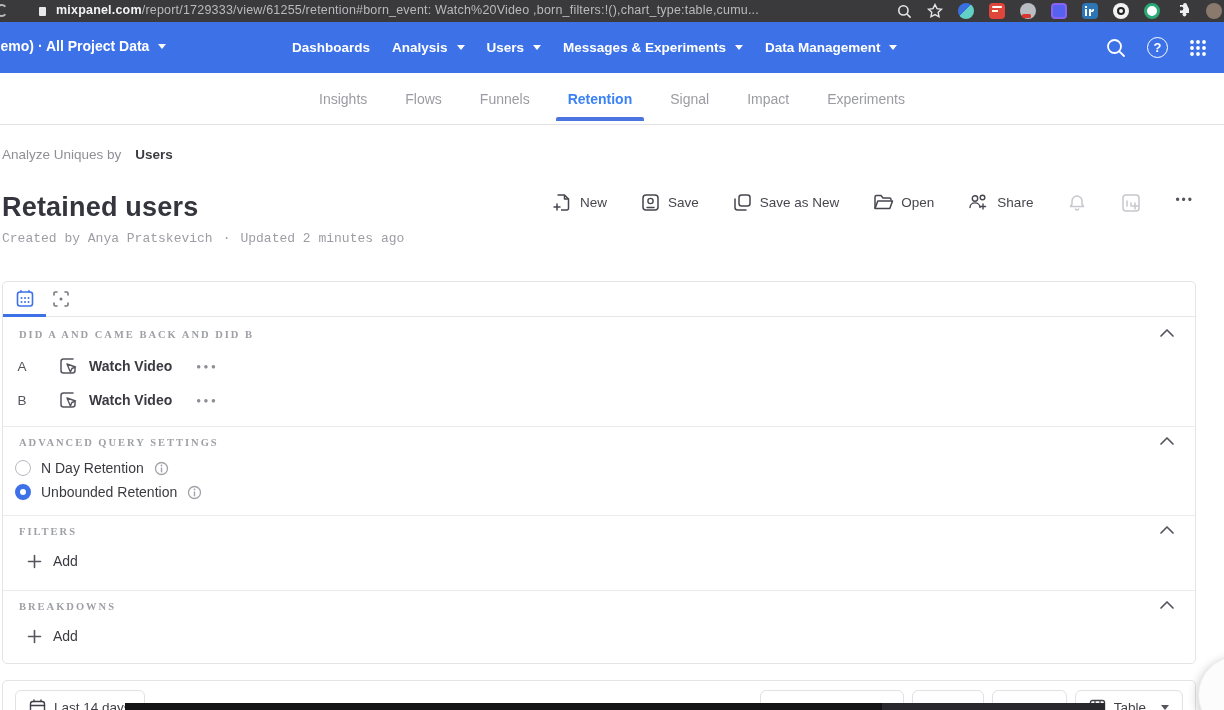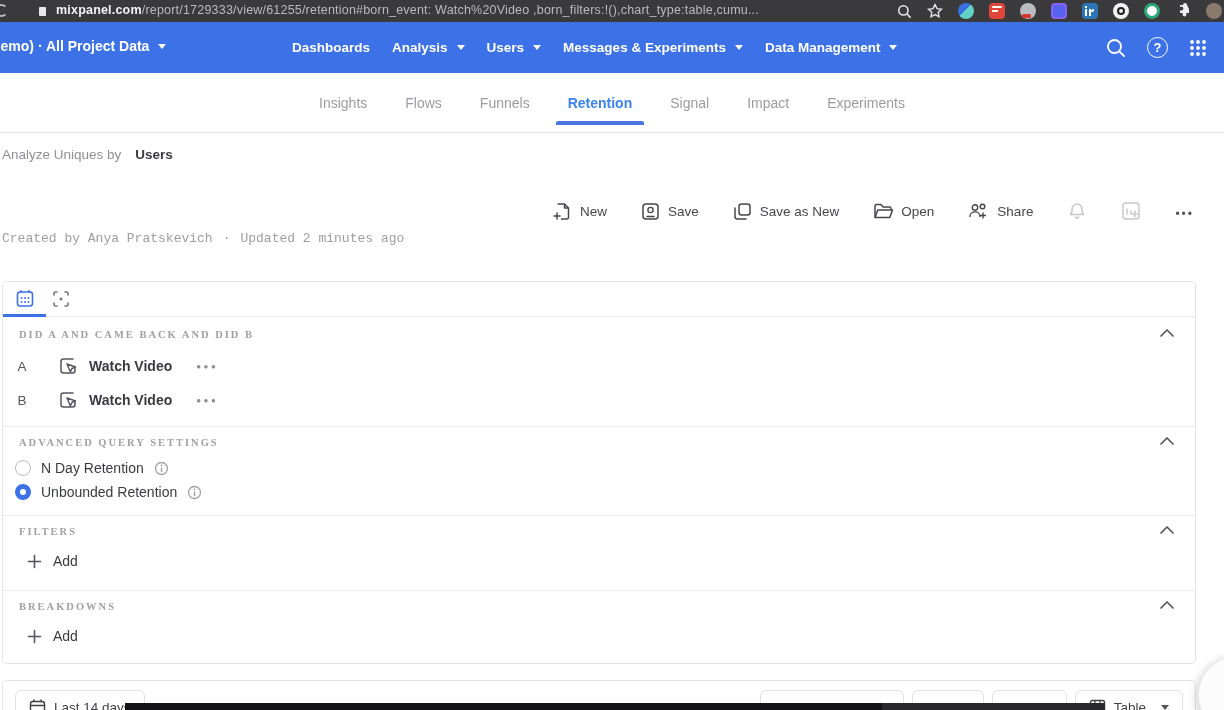--- a/index.html
+++ b/index.html
@@ -22,31 +22,31 @@
   .nav-bar { left:0; top:22px; width:1224px; height:51px; background:#3d71e8; }
   .project-switcher { position:absolute; left:-8px; top:16px; color:#fff; font-size:14px; font-weight:700; display:flex; align-items:center; white-space:nowrap; }
   .nav-items { position:absolute; left:292px; top:0; height:51px; display:flex; align-items:center; gap:22px; }
   .nav-item { color:#fff; font-size:13.5px; font-weight:600; display:flex; align-items:center; white-space:nowrap; cursor:pointer; }
   .caret-down { width:0; height:0; border-left:4.5px solid transparent; border-right:4.5px solid transparent; border-top:5px solid #fff; margin-left:9px; }
   .caret-dark { border-top-color:#55555e; margin-left:7px; }
   .nav-right { position:absolute; right:16px; top:0; height:51px; display:flex; align-items:center; gap:20px; }
   .help-circle { width:21px; height:21px; border:1.6px solid #fff; border-radius:50%; color:#fff; font-size:13px; font-weight:700; display:flex; align-items:center; justify-content:center; }
 
   
-  .tab-bar { left:0; top:73px; width:1224px; height:60px; background:#fff; border-bottom:1px solid #e2e2e6; display:flex; align-items:center; justify-content:center; gap:14px; }
+  .tab-bar { left:0; top:73px; width:1224px; height:52px; background:#fff; border-bottom:1px solid #e2e2e6; display:flex; align-items:center; justify-content:center; gap:14px; }
   .tab { position:relative; height:44px; display:flex; align-items:center; padding:0 12px; font-size:14px; color:#9b9ba3; cursor:pointer; }
   .tab.active { color:#3b82f6; font-weight:700; }
   .tab.active::after { content:""; position:absolute; left:0; right:0; bottom:0; height:4px; background:#4b74e0; border-radius:2px 2px 0 0; }
 
   
   .analyze-row { left:2px; top:147px; font-size:13.5px; color:#8f8f97; display:flex; gap:14px; align-items:center; }
   .analyze-entity { color:#3a3a42; font-weight:600; cursor:pointer; }
   .report-title { left:2px; top:192px; font-size:27px; font-weight:700; color:#35353d; letter-spacing:0.2px; }
   .created-row { left:2px; top:231px; font-size:13px; color:#9d9da4; display:flex; gap:10px;font-family:Liberation Mono, monospace; }
-  .actions-row { right:30px; top:193px; height:28px; display:flex; align-items:flex-end; gap:34px; }
+  .actions-row { right:30px; top:193px; height:28px; display:flex; align-items:flex-start; gap:34px; }
   .action-btn { display:flex; align-items:center; gap:8px; font-size:13.5px; color:#46464e; cursor:pointer; white-space:nowrap; }
   .action-btn svg { display:block; }
   .more-dots { font-size:12px; letter-spacing:2px; color:#55555e; cursor:pointer; }
 
   
   .card { background:#fff; border:1px solid #e4e4e8; border-radius:5px; }
   .query-card { left:2px; top:281px; width:1194px; height:383px; }
   .icon-tabs { position:absolute; left:0; top:0; width:100%; height:35px; border-bottom:1px solid #e7e7ea; }
   .icon-tab { position:absolute; top:7px; width:20px; height:20px; cursor:pointer; }
   .icon-tab.t1 { left:12px; }
@@ -195,20 +195,21 @@
     <div class="tab">
         <span>Experiments</span>
       </div>
   </div>
 
   <div class="abs analyze-row">
     <span>Analyze Uniques by</span>
     <span class="analyze-entity">Users</span>
   </div>
 
+  <div class="abs report-title">Retained users</div>
   <div class="abs created-row">
     <span>Created by Anya Pratskevich</span>
     <span>·</span>
     <span>Updated 2 minutes ago</span>
   </div>
 
   <div class="abs actions-row">
     <div class="action-btn">
       <svg width="19" height="19" viewBox="0 0 19 19">
           <path d="M4.5 2h7l4 4v9.5a1.5 1.5 0 0 1-1.5 1.5H8" fill="none" stroke="#46464e" stroke-width="1.5" stroke-linejoin="round"></path>

